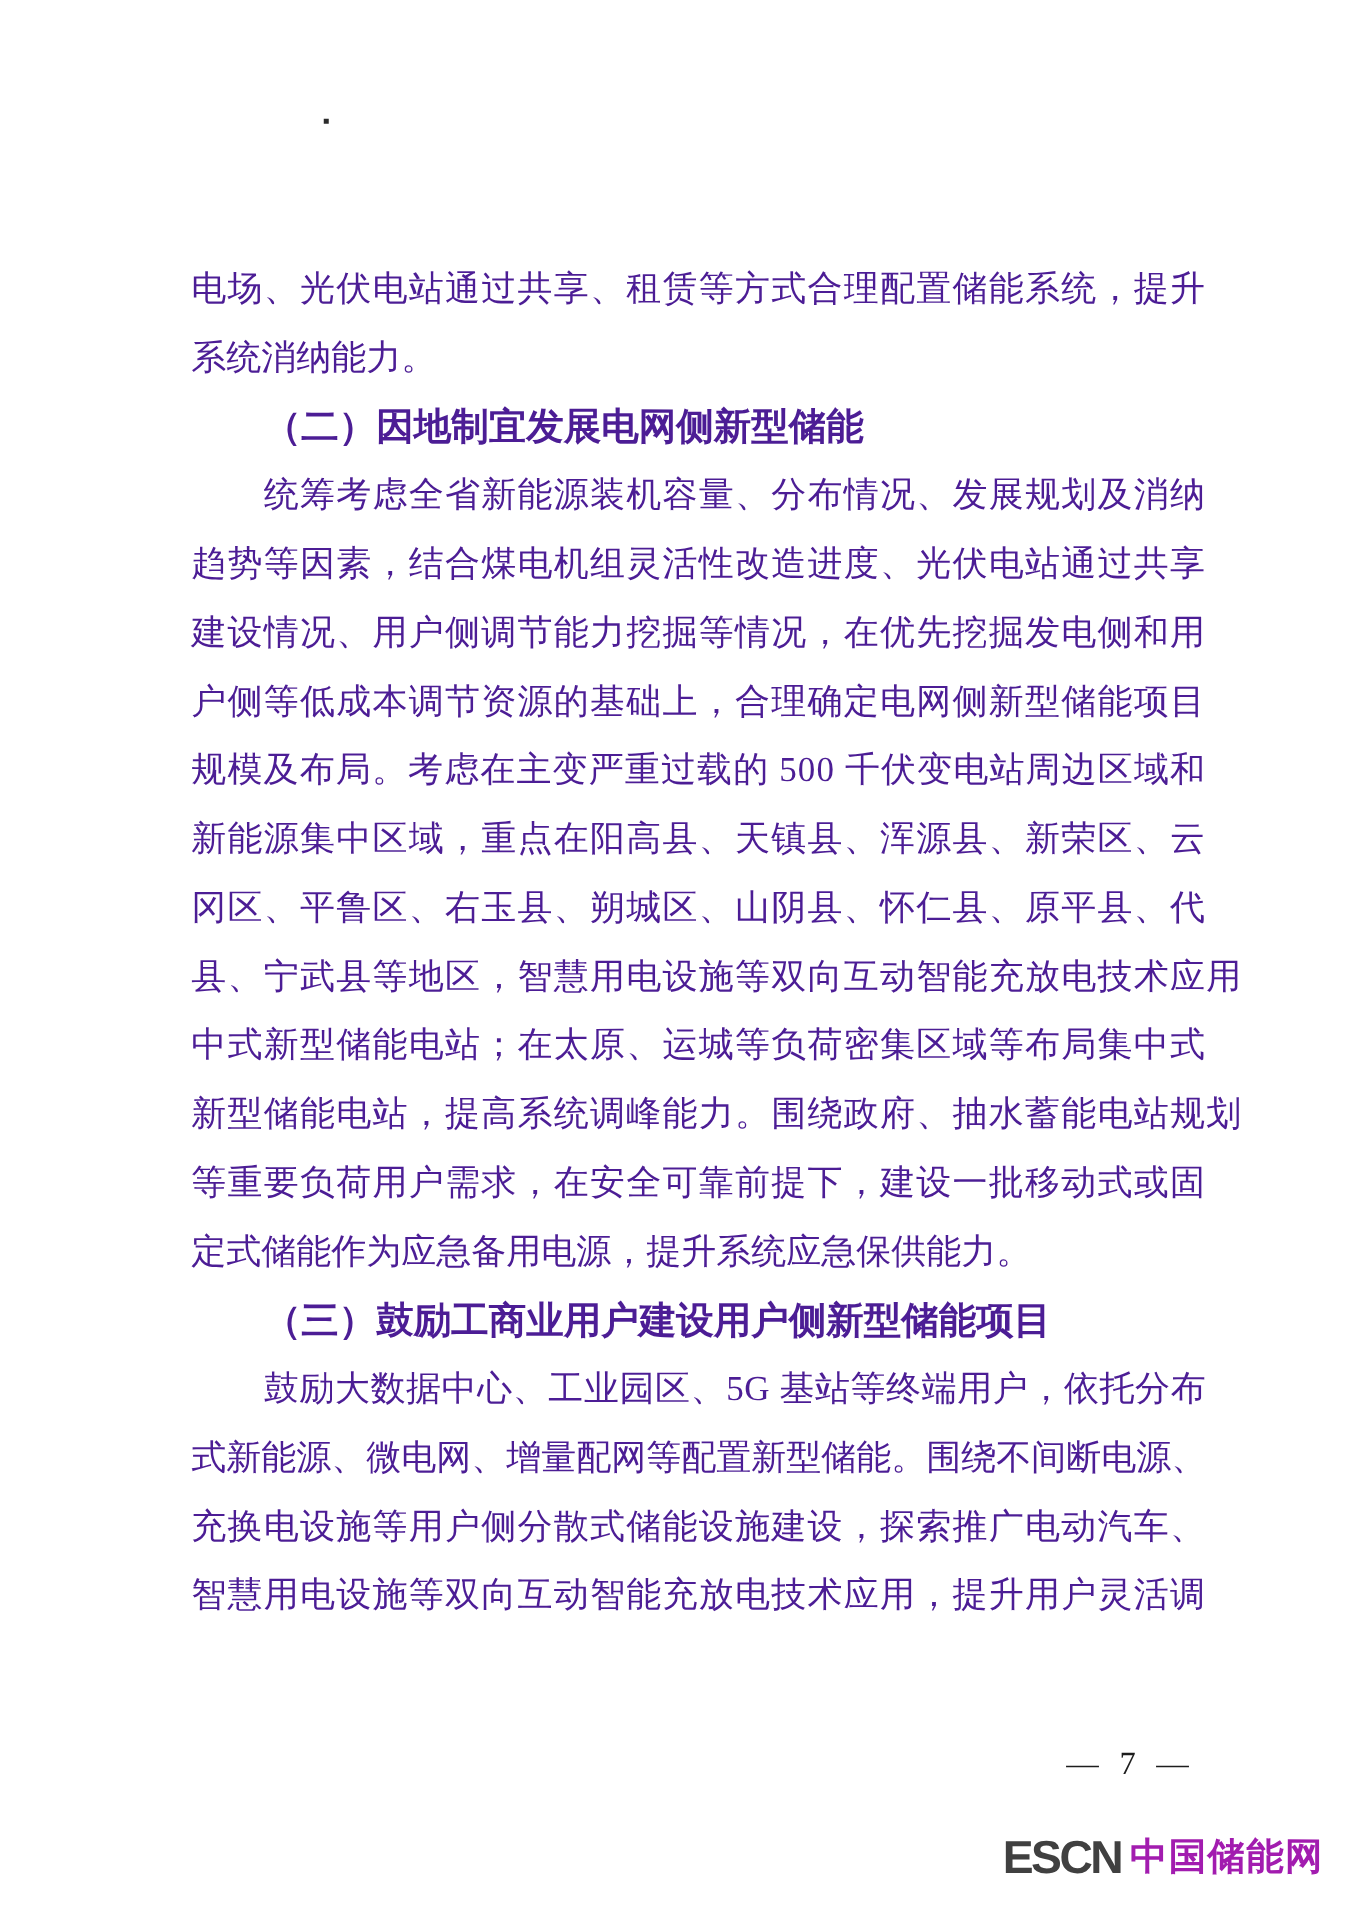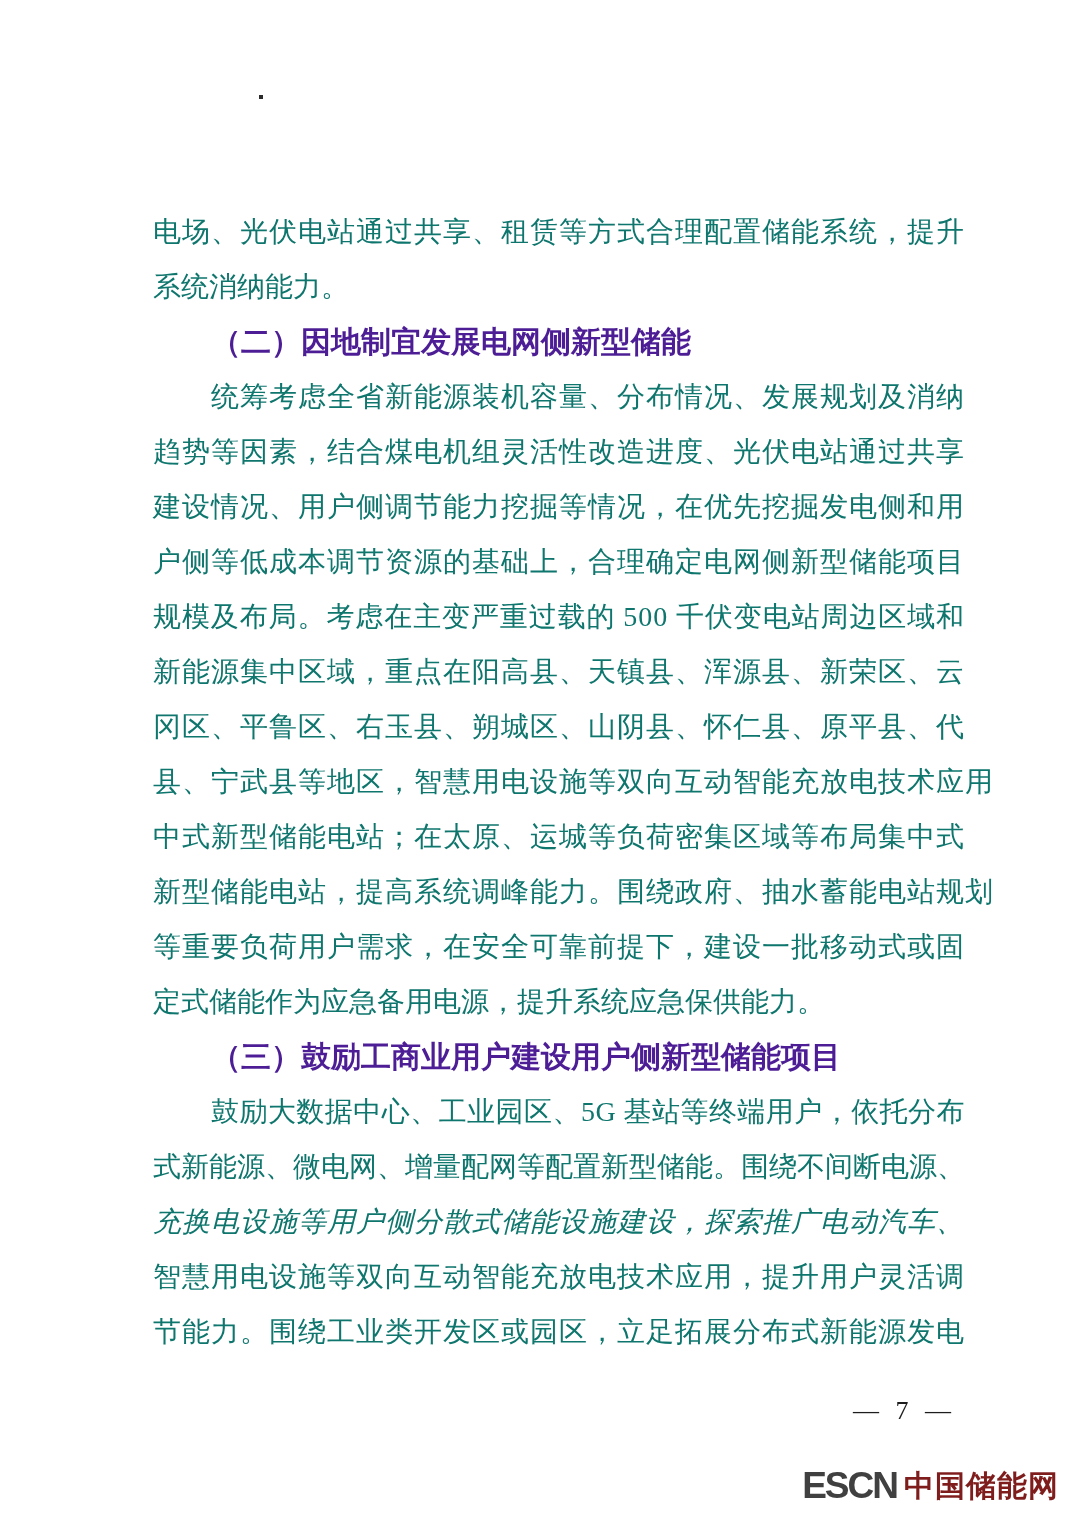--- a/index.html
+++ b/index.html
@@ -26,21 +26,21 @@
   .text-block {
     position: absolute;
     left: 153px;
     top: 204px;
     width: 812px;
   }
   .line {
     height: 55px;
     line-height: 55px;
     font-size: 28px;
-    color: #0f766e;
+    color: #4c1d95;
     white-space: nowrap;
     overflow: visible;
   }
   .line.heading {
     font-weight: bold;
     font-size: 30px;
     color: #4c1d95;
   }
   .line.indent {
     padding-left: 58px;
@@ -67,21 +67,21 @@
     font-weight: bold;
     font-size: 37px;
     letter-spacing: -2px;
     color: #404040;
     line-height: 1;
   }
   .logo-cn {
     font-family: "Liberation Sans", "DejaVu Sans", sans-serif;
     font-weight: bold;
     font-size: 30px;
-    color: #7f1d1d;
+    color: #a21caf;
     margin-left: 7px;
     line-height: 1;
     letter-spacing: 1px;
   }
 </style>
 </head>
 <body>
 
 <div class="page">
 
@@ -99,23 +99,22 @@
       <div class="line justify"><span style="letter-spacing: 1px; margin-right: -1px;">新能源集中区域，重点在阳高县、天镇县、浑源县、新荣区、云</span></div>
       <div class="line justify"><span style="letter-spacing: 1px; margin-right: -1px;">冈区、平鲁区、右玉县、朔城区、山阴县、怀仁县、原平县、代</span></div>
       <div class="line justify"><span style="letter-spacing: 1px; margin-right: -1px;">县、宁武县等地区，智慧用电设施等双向互动智能充放电技术应用</span></div>
       <div class="line justify"><span style="letter-spacing: 1px; margin-right: -1px;">中式新型储能电站；在太原、运城等负荷密集区域等布局集中式</span></div>
       <div class="line justify"><span style="letter-spacing: 1px; margin-right: -1px;">新型储能电站，提高系统调峰能力。围绕政府、抽水蓄能电站规划</span></div>
       <div class="line justify"><span style="letter-spacing: 1px; margin-right: -1px;">等重要负荷用户需求，在安全可靠前提下，建设一批移动式或固</span></div>
       <div class="line"><span>定式储能作为应急备用电源，提升系统应急保供能力。</span></div>
       <div class="line heading indent"><span>（三）鼓励工商业用户建设用户侧新型储能项目</span></div>
       <div class="line indent justify"><span style="letter-spacing: 0.455915px; margin-right: -0.455915px;">鼓励大数据中心、工业园区、5G 基站等终端用户，依托分布</span></div>
       <div class="line justify"><span style="letter-spacing: 0px; margin-right: 0px;">式新能源、微电网、增量配网等配置新型储能。围绕不间断电源、</span></div>
-      <div class="line justify"><span style="letter-spacing: 1px; margin-right: -1px; font-style: italic;">充换电设施等用户侧分散式储能设施建设，探索推广电动汽车、</span></div>
+      <div class="line justify"><span style="letter-spacing: 1px; margin-right: -1px;">充换电设施等用户侧分散式储能设施建设，探索推广电动汽车、</span></div>
       <div class="line justify"><span style="letter-spacing: 1px; margin-right: -1px;">智慧用电设施等双向互动智能充放电技术应用，提升用户灵活调</span></div>
-      <div class="line justify"><span style="letter-spacing: 1px; margin-right: -1px;">节能力。围绕工业类开发区或园区，立足拓展分布式新能源发电</span></div>
     </div>
 
   <div class="page-number">— 7 —</div>
 
   <div class="logo">
     <span class="logo-latin">ESCN</span>
     <span class="logo-cn">中国储能网</span>
   </div>
 
 </div>

